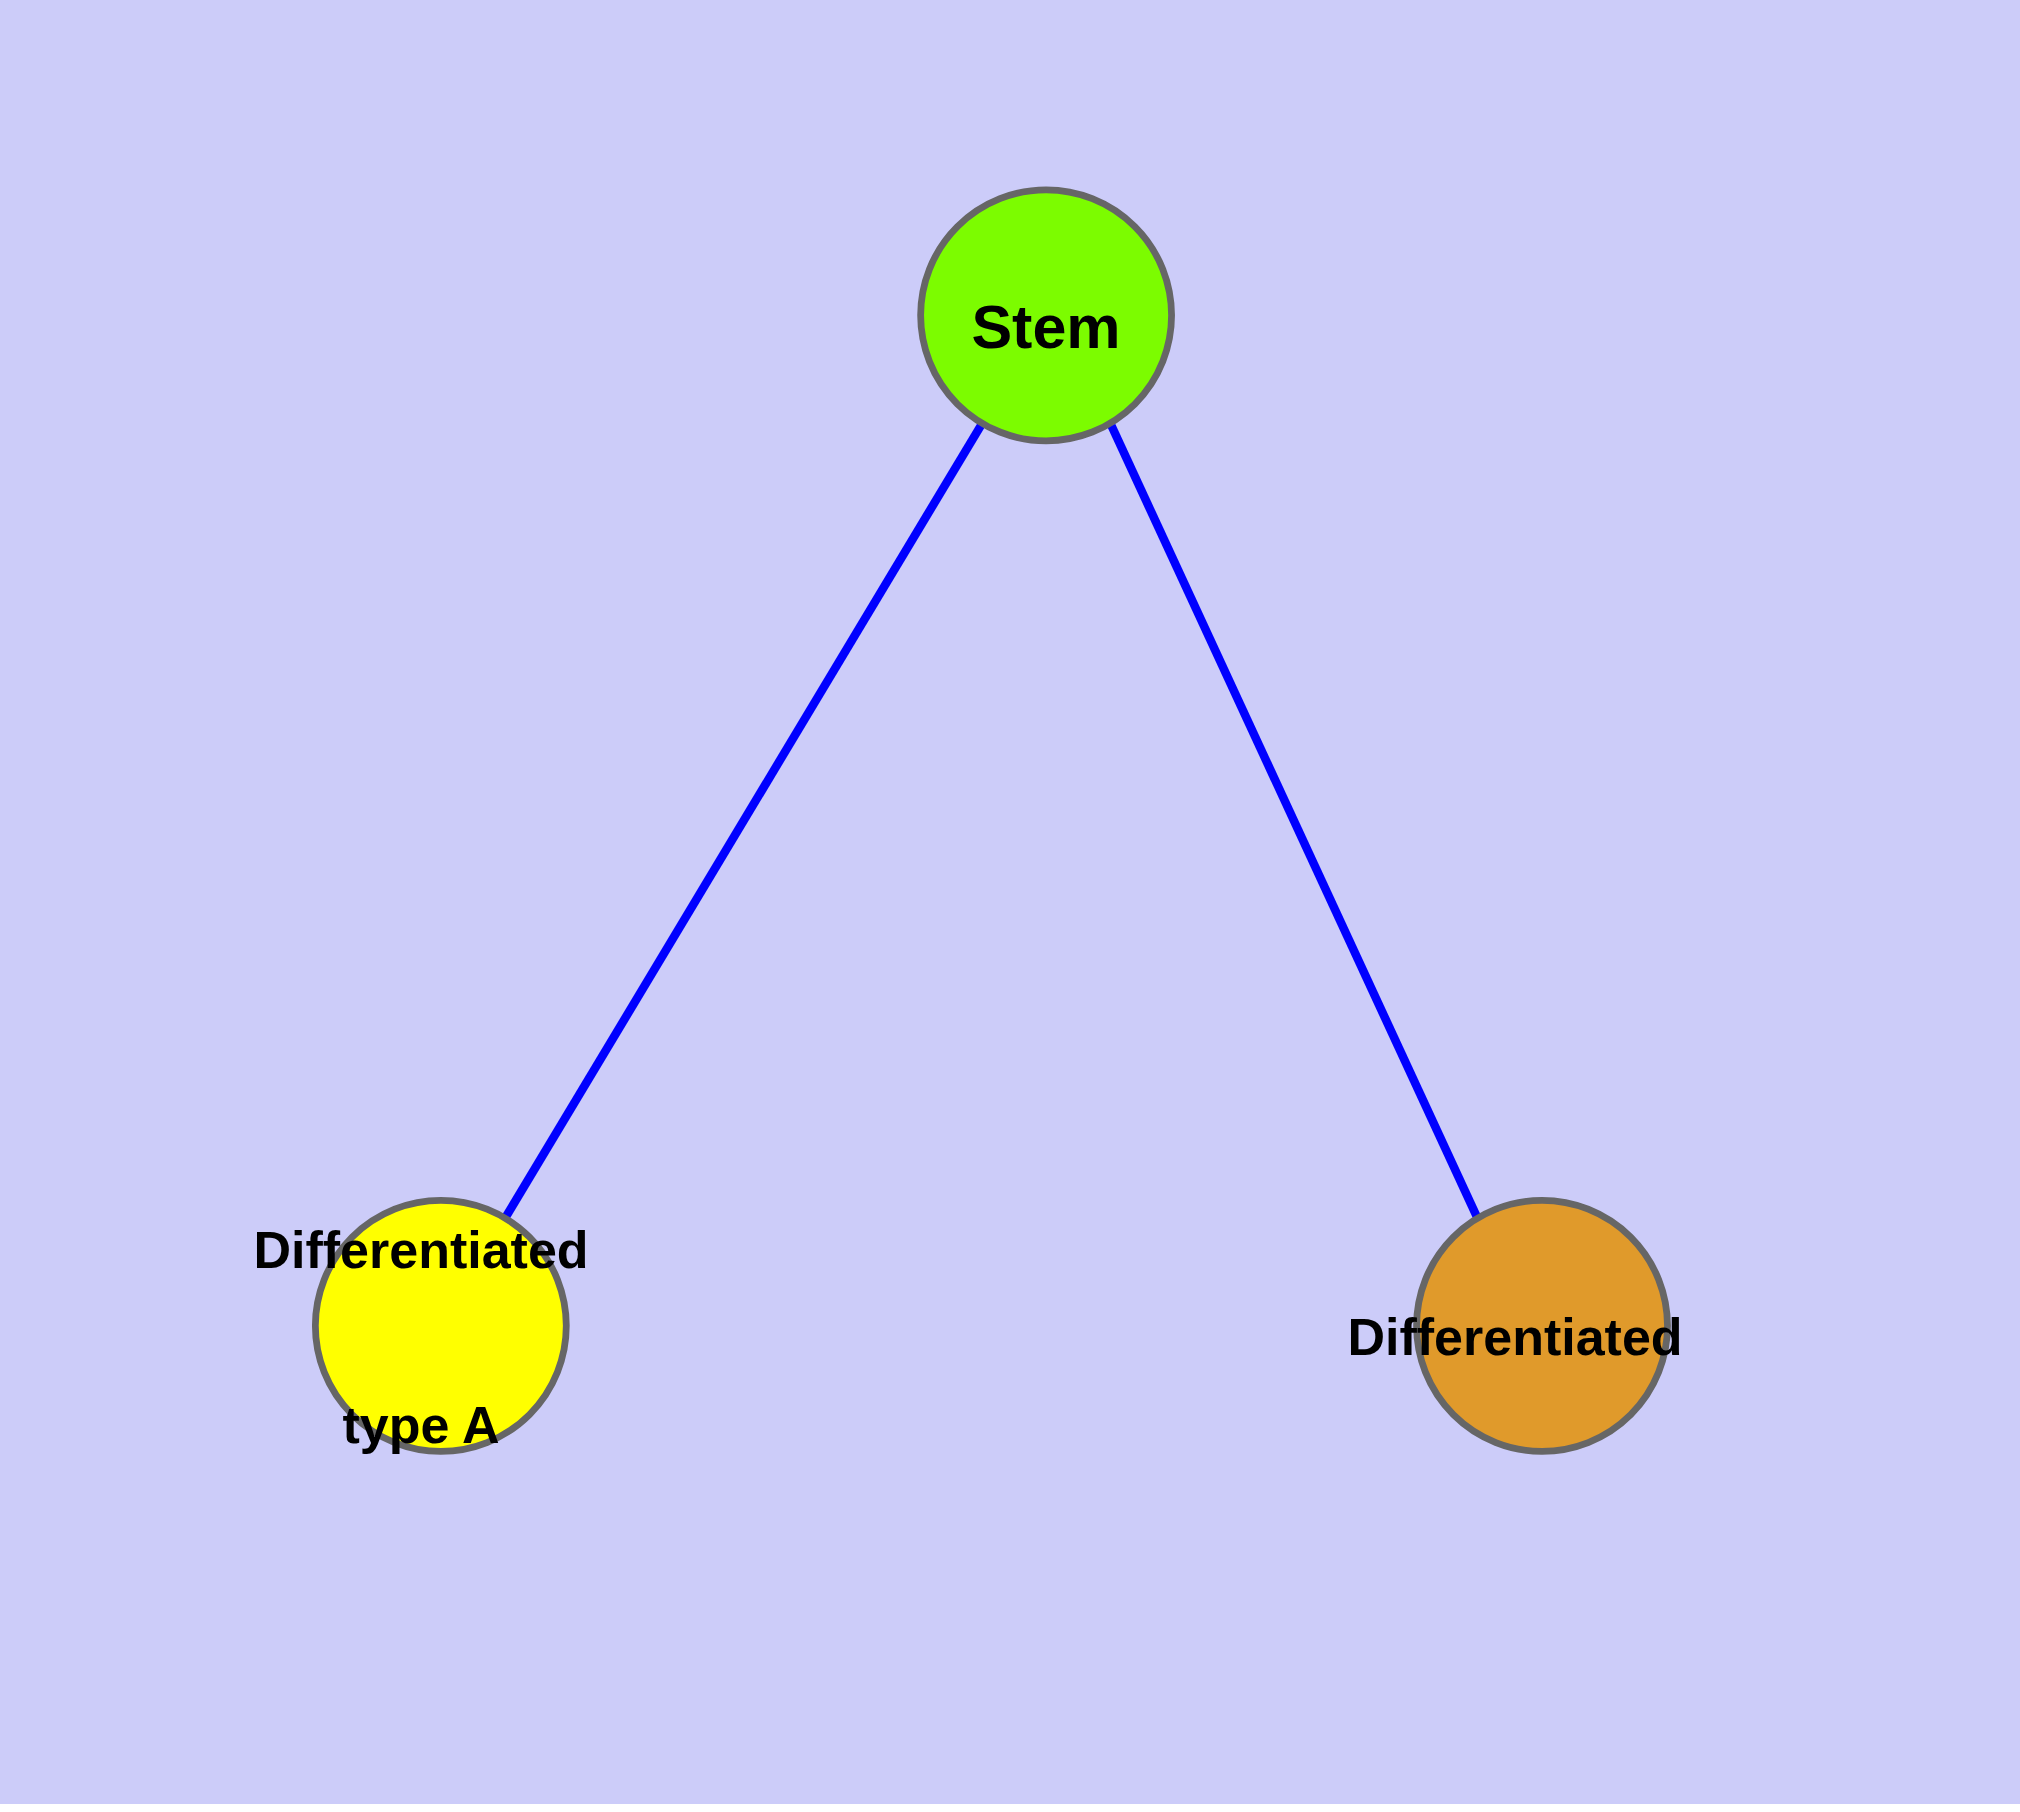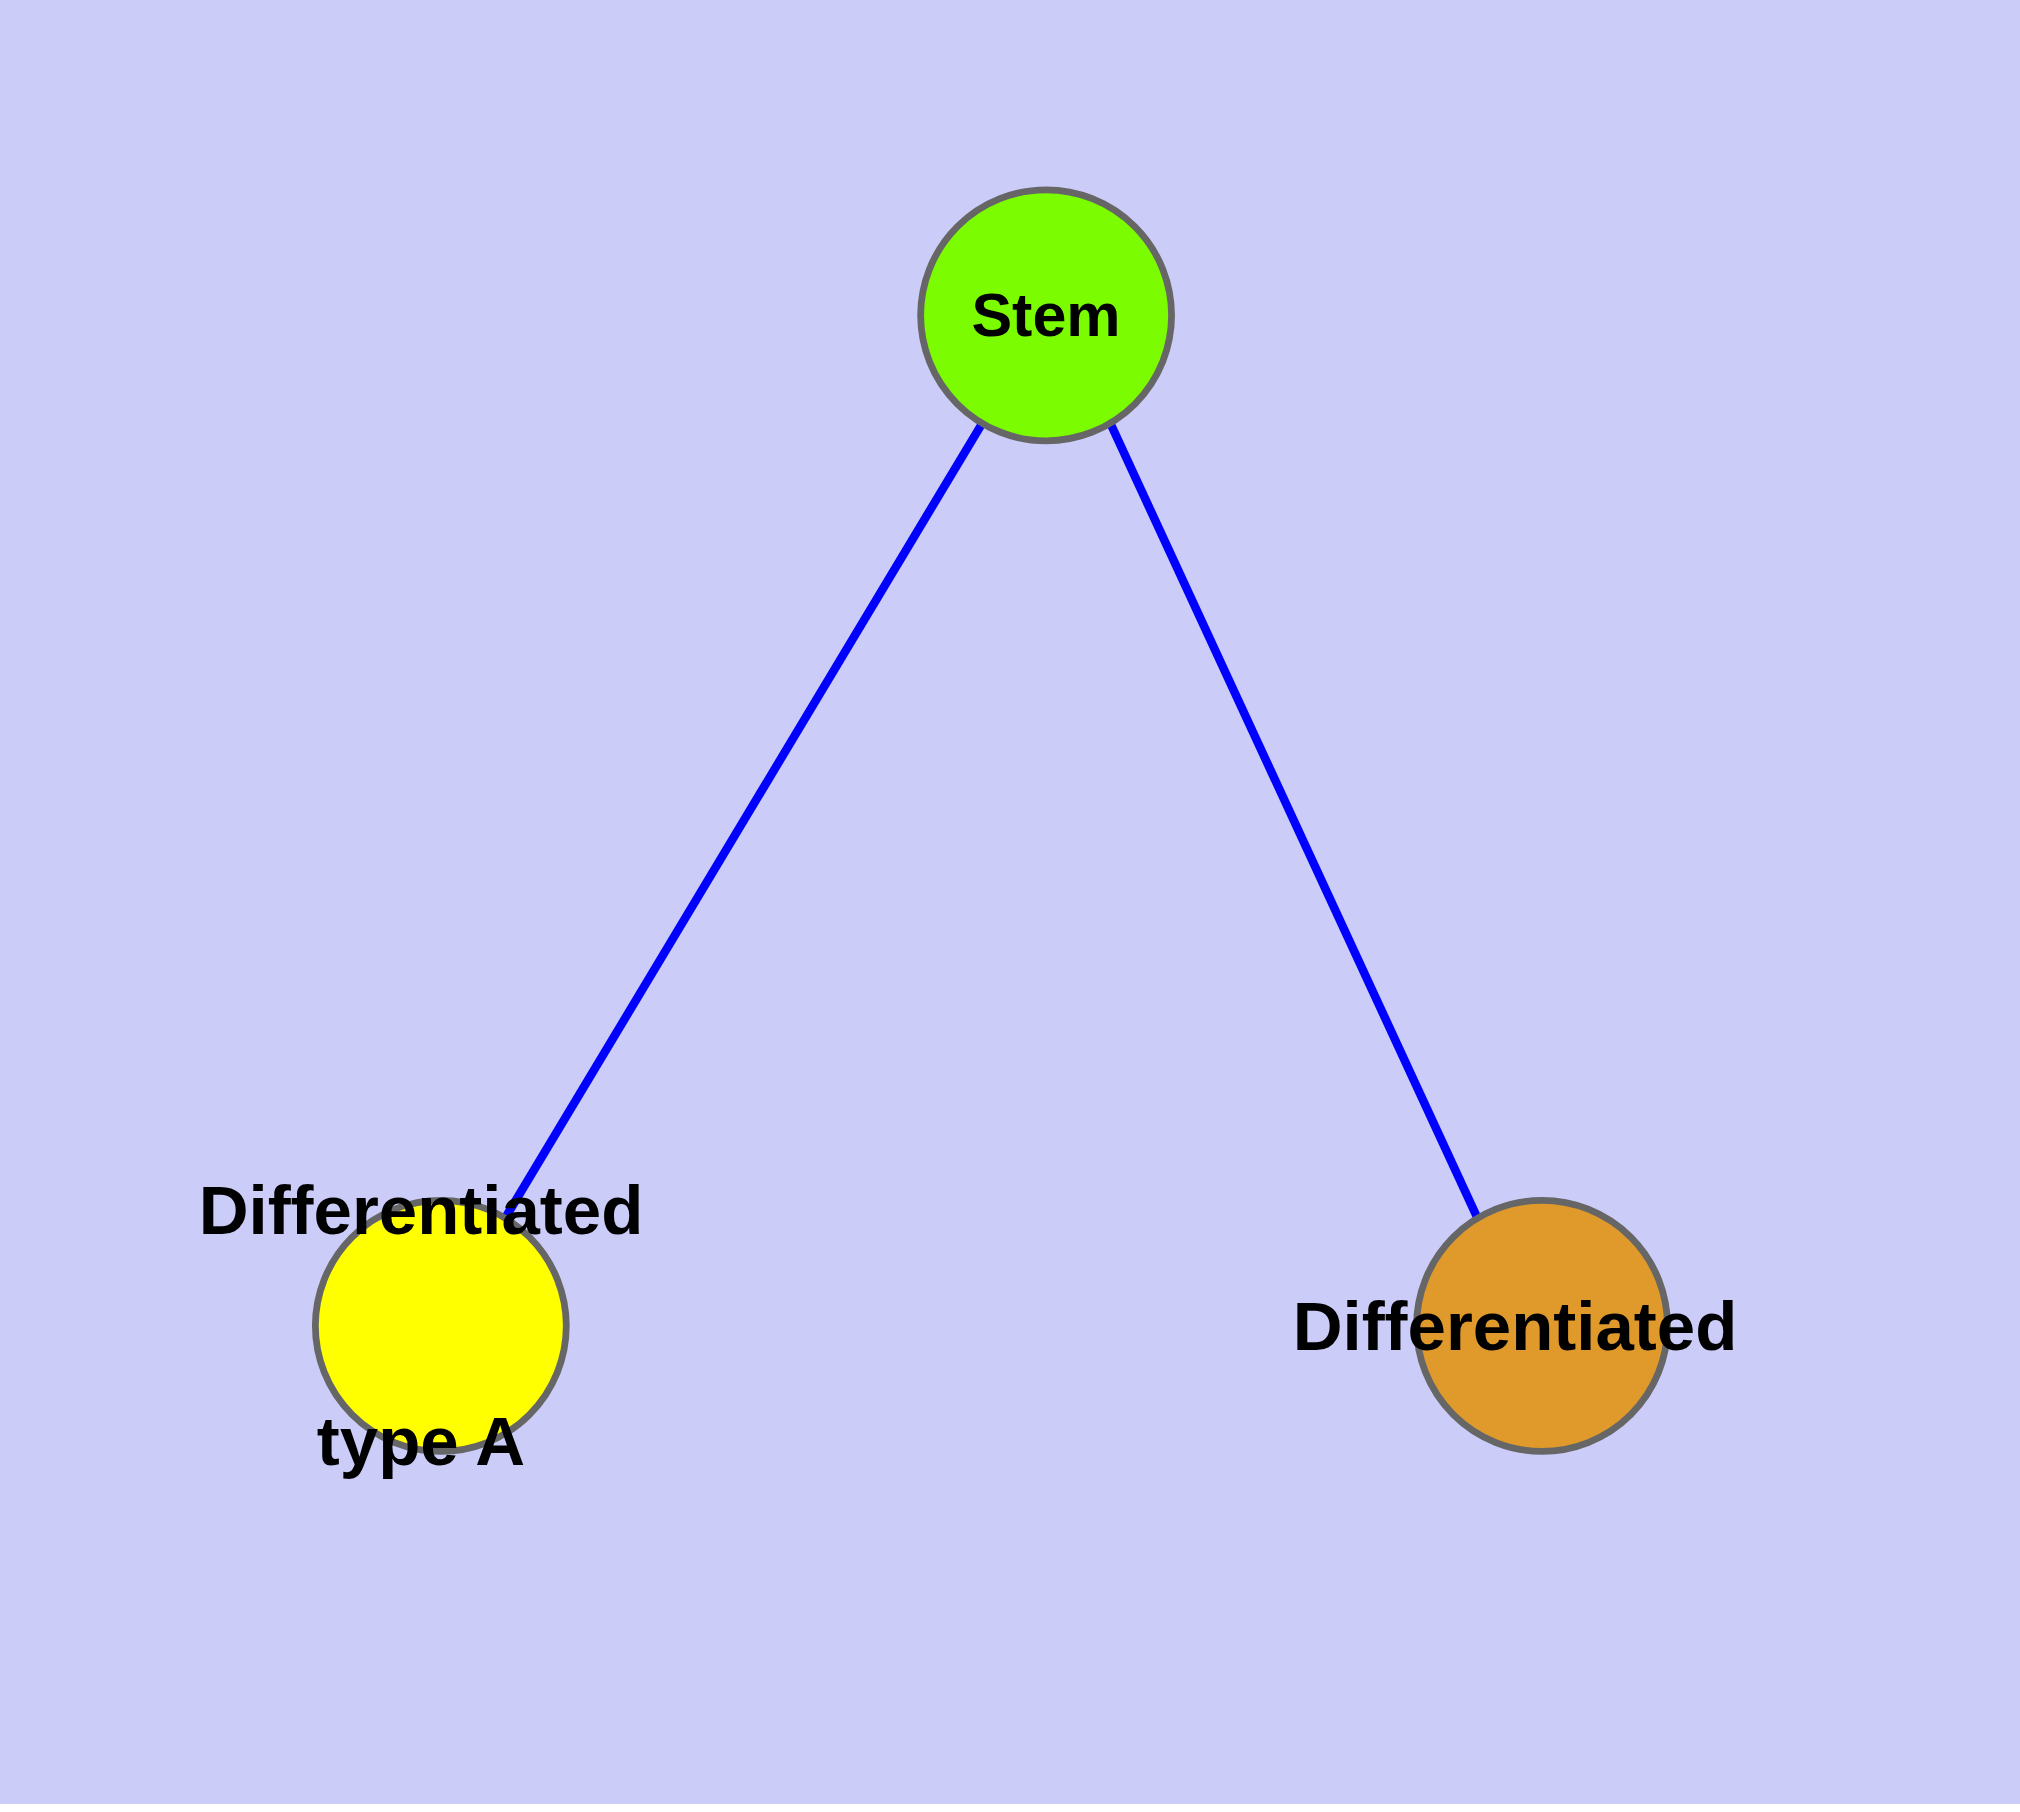--- a/index.html
+++ b/index.html
@@ -42,28 +42,29 @@
   .node-label {
     position: absolute;
     color: #000000;
     font-family: "Liberation Sans", sans-serif;
     font-weight: bold;
     white-space: pre;
     text-align: center;
     line-height: 1.12;
     pointer-events: none;
     transform: translate(-50%, -50%);
+    margin-top: 12px;
   }
 
   .node-label-root {
     font-size: 61px;
   }
 
   .node-label-leaf {
-    font-size: 69px;
+    font-size: 52px;
   }
 </style>
 </head>
 <body>
 
 <div id="graph-figure">
 
   <div id="graph-canvas">
 
     <svg class="graph-svg" viewBox="0 0 2384 2128" preserveAspectRatio="none">

